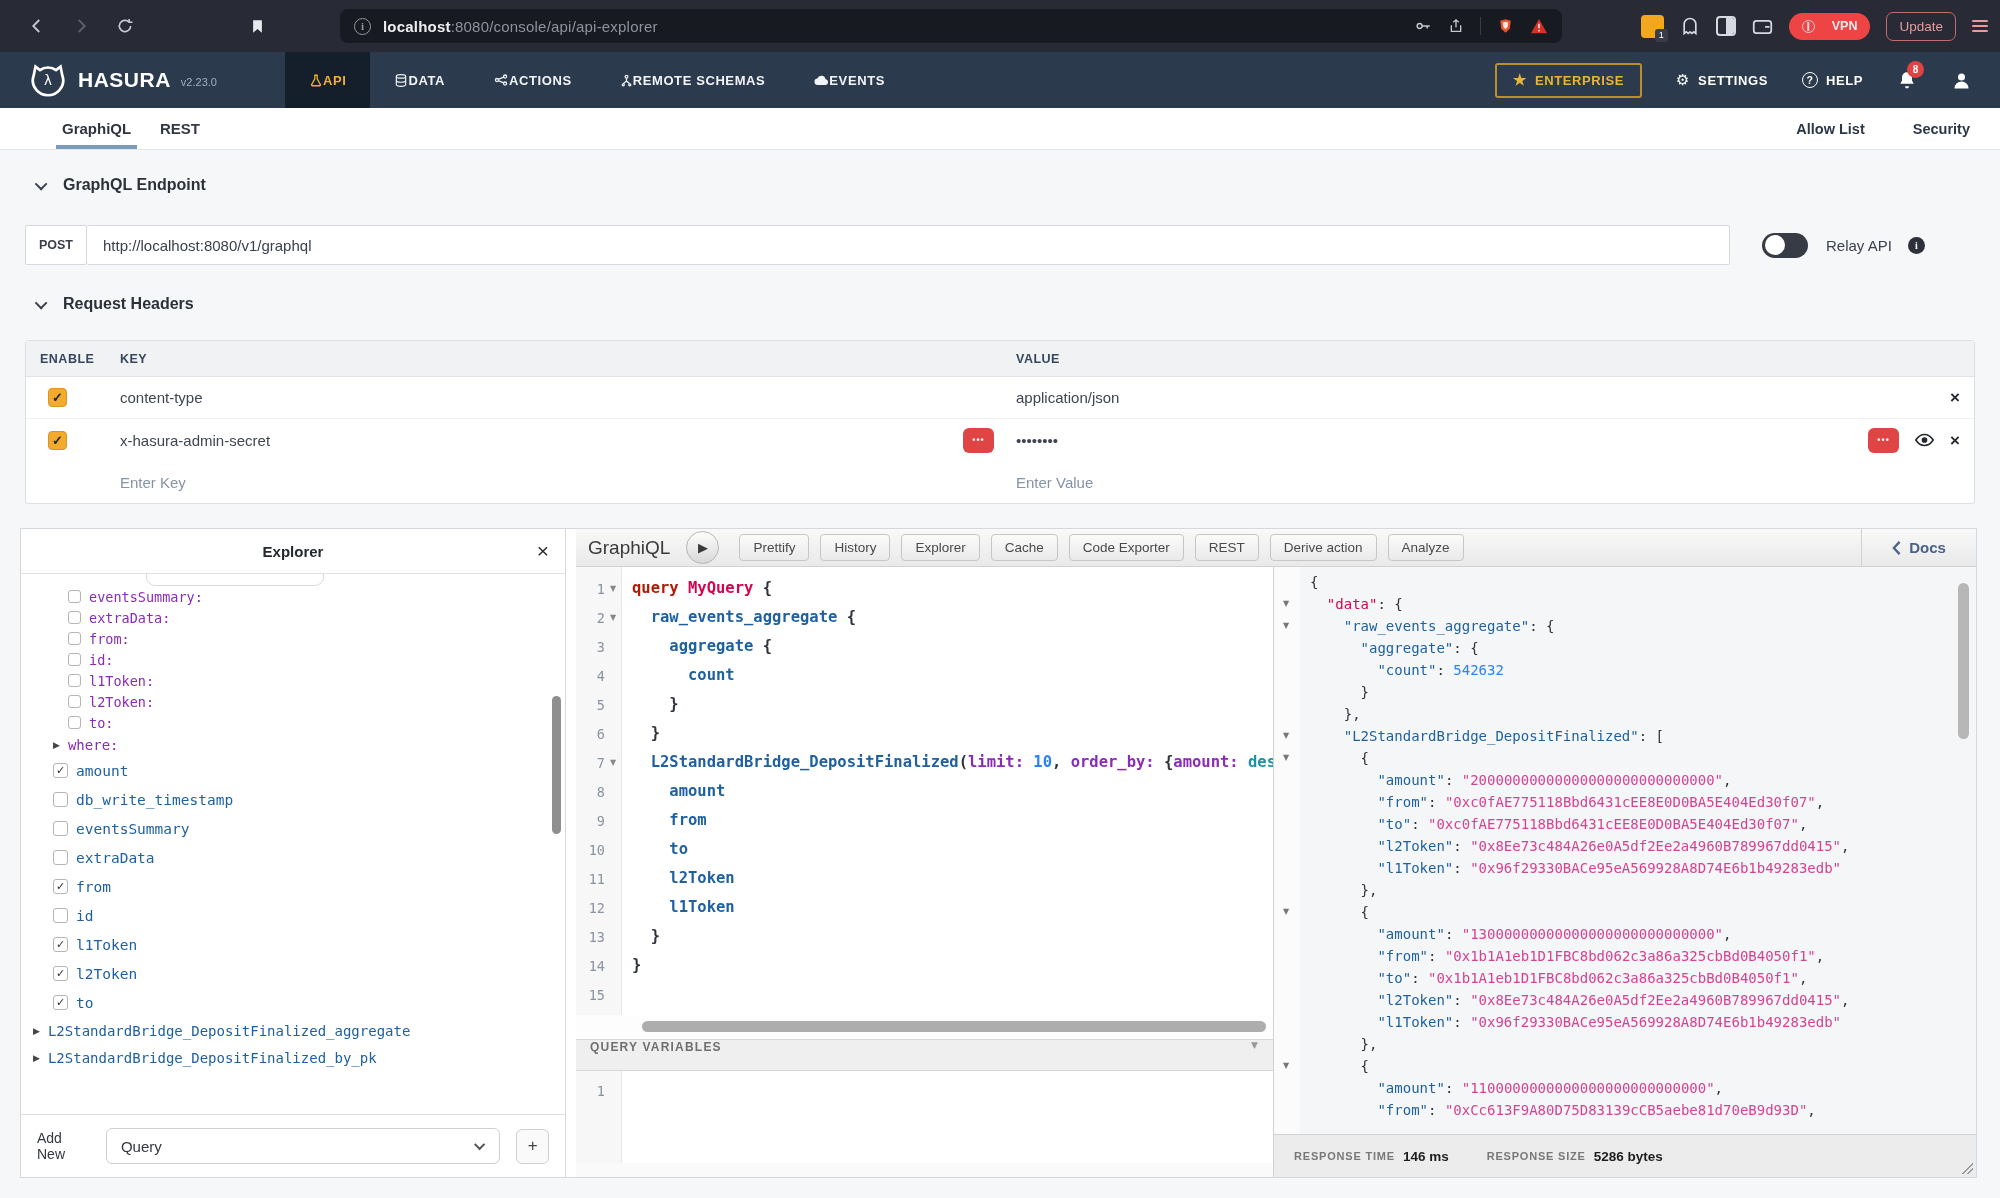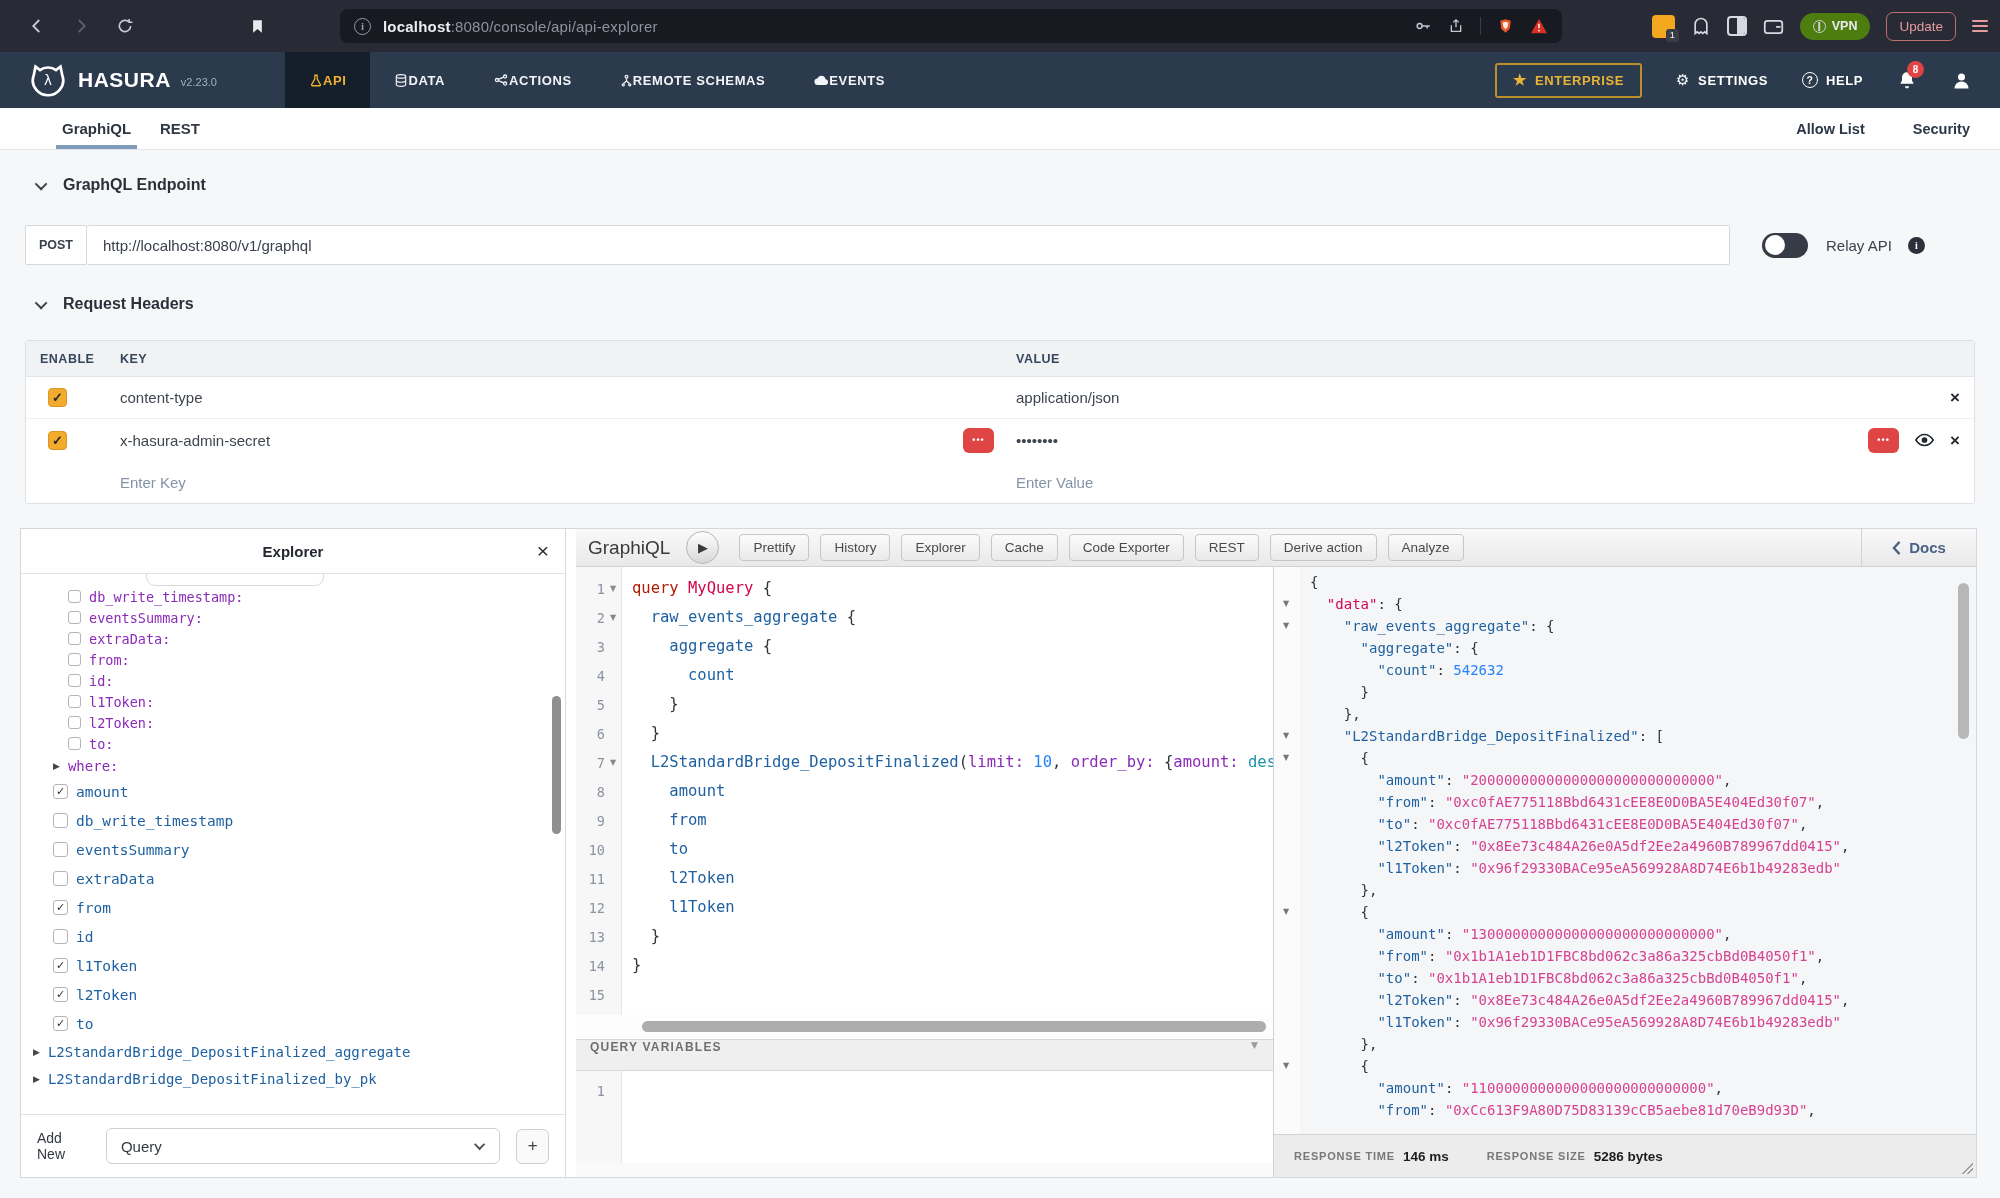--- a/index.html
+++ b/index.html
@@ -23,21 +23,21 @@
   .url-text { font-size:15px; letter-spacing:.2px; }
   .url-host { color:#eceef2; font-weight:bold; }
   .url-rest { color:#8d929e; }
   .url-right { margin-left:auto; display:flex; align-items:center; gap:16px; }
   .url-div { width:1px; height:18px; background:#3a3d47; }
   .ext-cluster { position:absolute; right:12px; top:0; height:52px; display:flex; align-items:center; gap:16px; }
   .ext-orange { position:relative; width:23px; height:23px; border-radius:4px; background:#f3a71f; }
   .ext-orange .bdg { position:absolute; right:-4px; bottom:-4px; min-width:13px; height:13px; background:#3a3d45; color:#fff; border-radius:3px; font-size:9px; display:flex; align-items:center; justify-content:center; padding:0 2px; }
   .ext-half { width:20px; height:20px; border:2px solid #d6d9df; border-radius:4px; position:relative; overflow:hidden; }
   .ext-half::after { content:""; position:absolute; right:0; top:0; width:50%; height:100%; background:#d6d9df; }
-  .vpn-pill { height:27px; border-radius:14px; background:#4d7c0f; color:#e8eaee; font-size:12.5px; font-weight:bold; display:flex; align-items:center; gap:6px; padding:0 13px; }
+  .vpn-pill { height:27px; border-radius:14px; background:#ef4444; color:#e8eaee; font-size:12.5px; font-weight:bold; display:flex; align-items:center; gap:17px; padding:0 13px; }
   .vpn-globe { width:13px; height:13px; border-radius:50%; border:1.5px solid #cfd2d9; position:relative; }
   .vpn-globe::after{ content:""; position:absolute; left:50%; top:1px; bottom:1px; width:1.5px; background:#cfd2d9; transform:translateX(-50%); }
   .update-btn { height:29px; border:1px solid #c06d6d; border-radius:7px; color:#e49c9c; font-size:13.5px; display:flex; align-items:center; padding:0 12px; }
   .burger { display:flex; flex-direction:column; gap:3px; }
   .burger span{ width:16px; height:2px; background:#e49c9c; border-radius:1px; }
 
   
   .hnav { position:absolute; left:0; top:52px; width:100%; height:56px; background:#2b3a4c; display:flex; align-items:center; }
   .hlogo { margin-left:30px; display:flex; align-items:center; gap:12px; }
   .brand { color:#fff; font-size:21px; font-weight:bold; letter-spacing:.5px; }
@@ -121,21 +121,21 @@
   .tb-btn { height:27px; padding:0 13px; margin-right:11px; border:1px solid #c6c6c6; border-radius:4px; background:linear-gradient(#fbfbfb,#eaeaea); font-size:13.5px; color:#4a4a4a; display:flex; align-items:center; white-space:nowrap; }
   .docs-box { margin-left:auto; width:115px; height:100%; border-left:1px solid #d2d2d2; display:flex; align-items:center; justify-content:center; gap:8px; color:#4a6285; font-weight:bold; font-size:15px;text-align:right; }
 
   
   .editor { position:absolute; left:555px; top:38px; width:697px; height:448px; background:#fff; display:flex; overflow:hidden; }
   .ed-gutter { width:46px; background:#f7f7f7; border-right:1px solid #e6e6e6; padding-top:7px; flex:none; }
   .gl { height:29px; display:flex; align-items:center; justify-content:flex-end; font-family:"DejaVu Sans Mono",monospace; font-size:13.5px; color:#8a93a0; }
   .gl .num { width:26px; text-align:right; }
   .gl .fold { width:16px; font-size:8px; color:#888; text-align:center; font-family:"DejaVu Sans",sans-serif; }
   .ed-code { flex:1; padding:7px 0 0 10px; font-family:"DejaVu Sans Mono",monospace; font-size:15.5px; white-space:pre; overflow:hidden; }
-  .cl { height:29px; line-height:29px; }
+  .cl { height:29px; line-height:29px;font-weight:bold; }
   .tk-k{color:#B11A04} .tk-d{color:#D2054E} .tk-p{color:#2f343c} .tk-f{color:#1F61A0}
   .tk-a{color:#8B2BB9} .tk-n{color:#2882F9} .tk-e{color:#1C92A9}
   .tk-s{color:#D64292} .tk-rk{color:#D2054E} .tk-bk{color:#1F61A0}
 
   .hscroll-thumb { position:absolute; left:66px; top:452px; width:624px; height:11px; background:#adadad; border-radius:6px; }
   .hscroll-zone { position:absolute; left:555px; top:486px; width:697px; height:24px; background:#fdfdfd; }
   .varbar { position:absolute; left:555px; top:510px; width:697px; height:32px; background:#efefef; border-top:1px solid #d8d8d8; border-bottom:1px solid #d8d8d8; display:flex; align-items:flex-start; padding:0 14px; color:#6f6f6f; font-weight:bold; font-size:12px; letter-spacing:1.2px; }
   .varbar .mini-tri { margin-left:auto; font-size:9px; color:#999; font-family:"DejaVu Sans",sans-serif; }
   .vars { position:absolute; left:555px; top:542px; width:697px; height:92px; background:#fff; display:flex; }
   .vars .ed-gutter { padding-top:8px; }
@@ -421,24 +421,20 @@
   <div class="explorer">
     <div class="exp-head">
       <span>Explorer</span>
       <span class="exp-close">×</span>
     </div>
     <div class="exp-list">
       <div class="exp-ghost"></div>
       <div>
           <div class="exp-arg">
             <span class="ecb"></span>
-            <span>db_write_timestamp:</span>
-          </div>
-          <div class="exp-arg">
-            <span class="ecb"></span>
             <span>eventsSummary:</span>
           </div>
           <div class="exp-arg">
             <span class="ecb"></span>
             <span>extraData:</span>
           </div>
           <div class="exp-arg">
             <span class="ecb"></span>
             <span>from:</span>
           </div>

